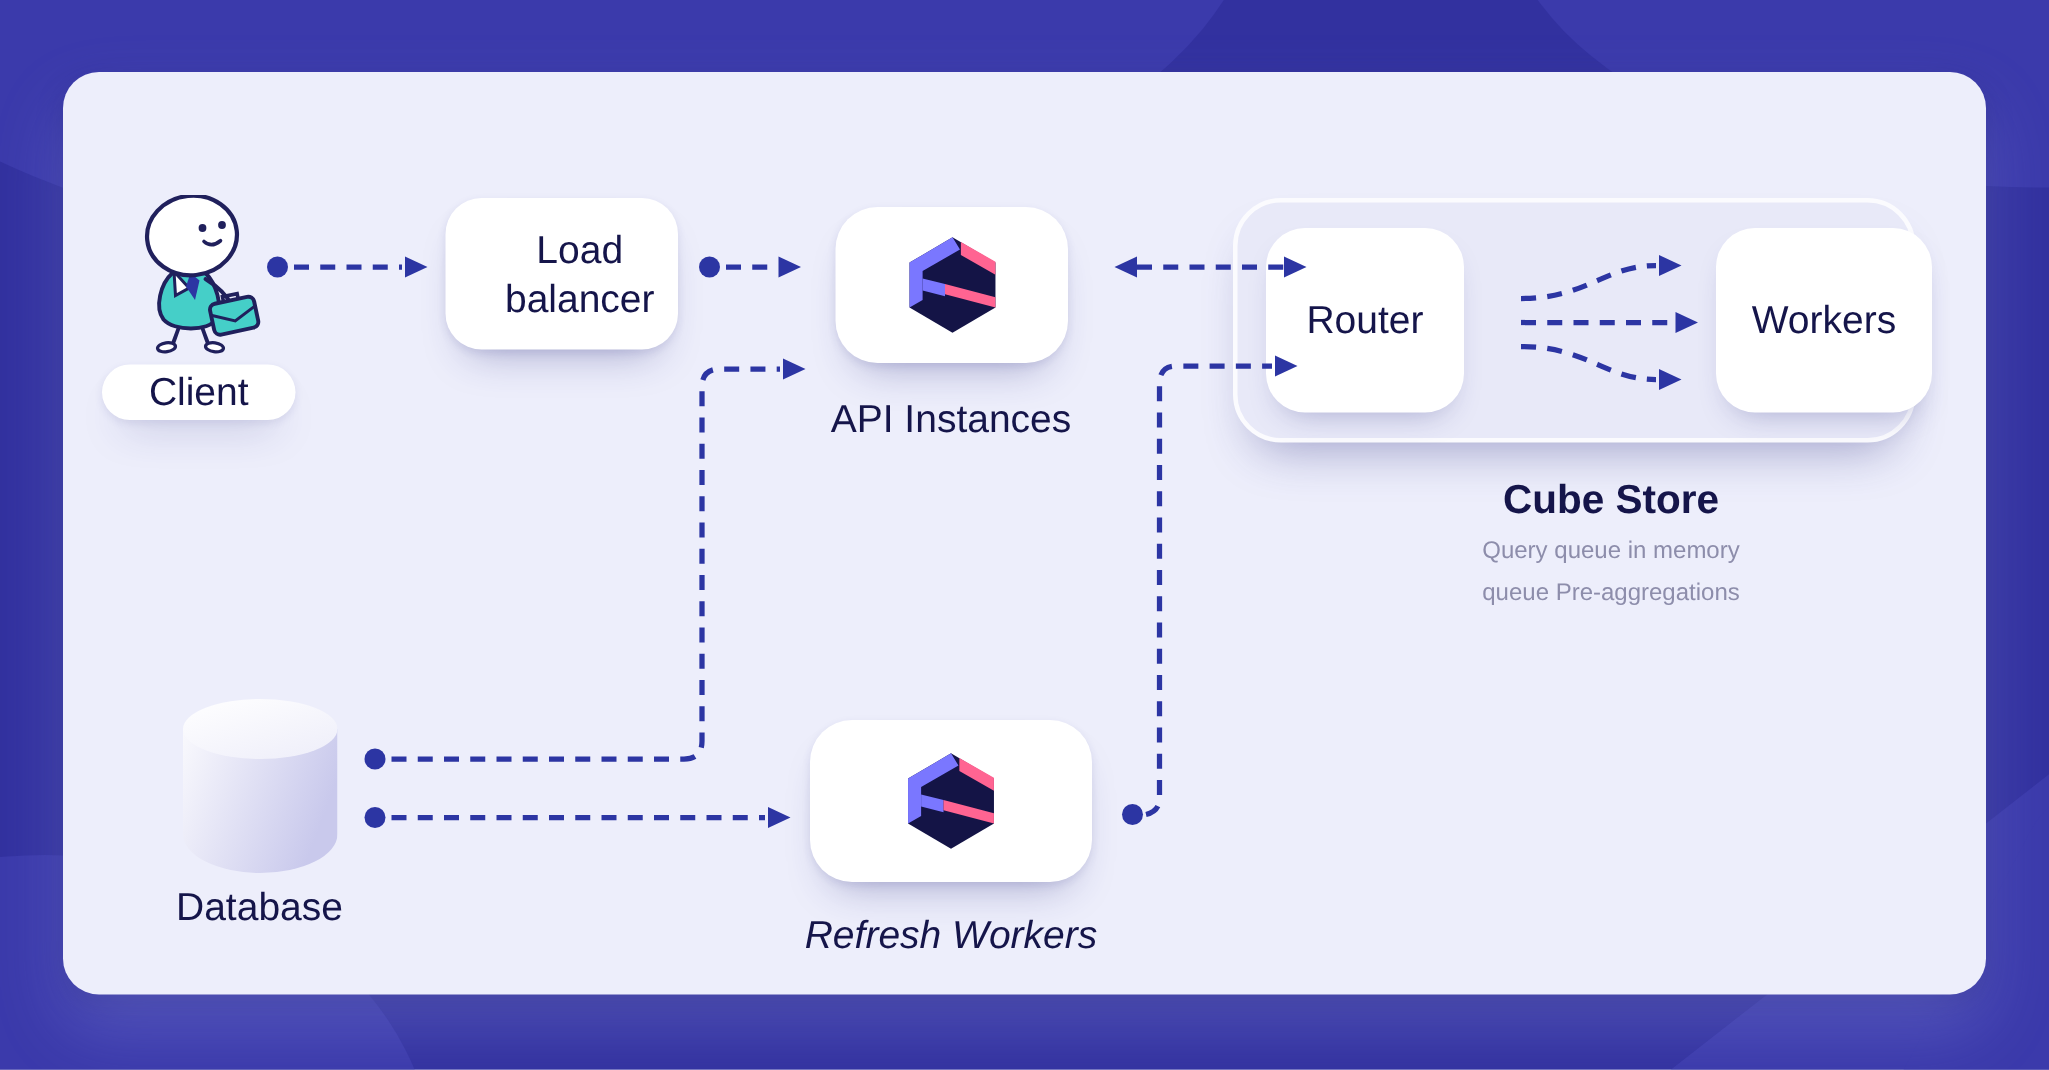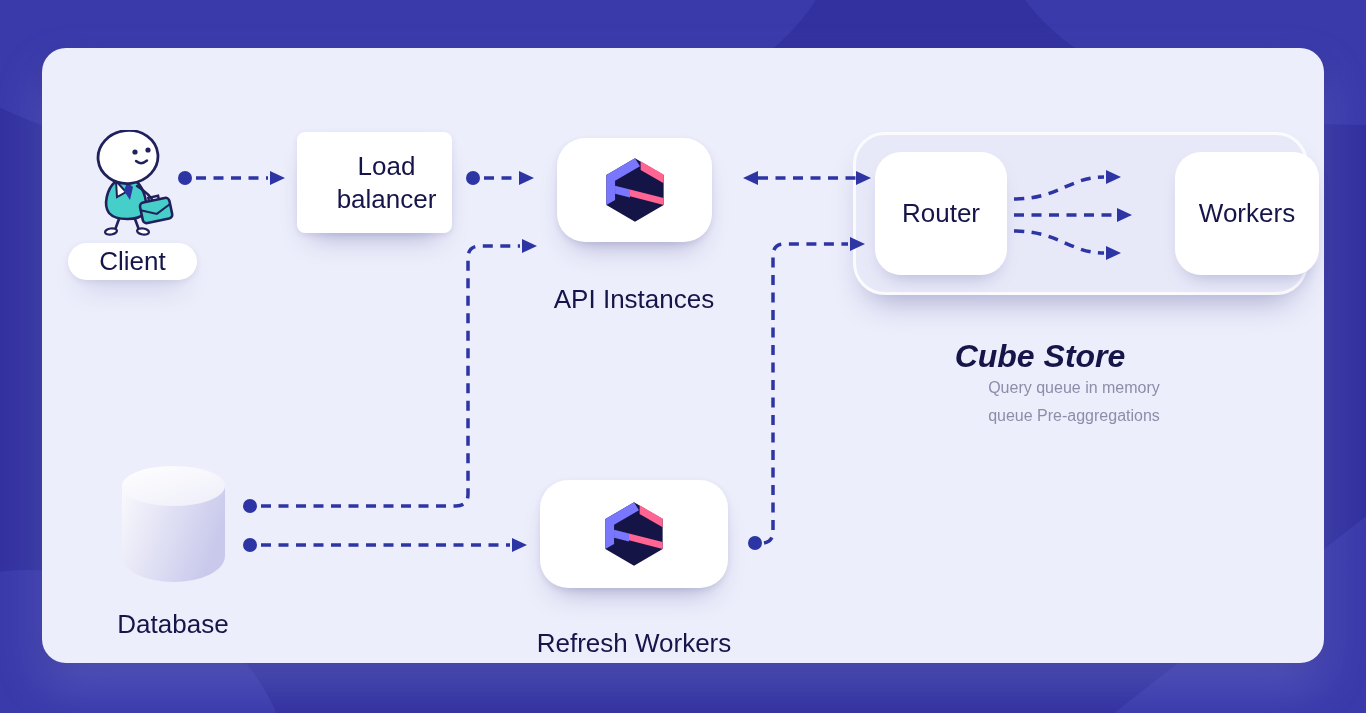--- a/index.html
+++ b/index.html
@@ -23,39 +23,39 @@
     border-radius:24px;box-shadow:0 22px 45px rgba(150,155,235,.30),0 6px 18px rgba(20,18,90,.25);}
   .defs{position:absolute;width:0;height:0;}
   .connectors{position:absolute;left:0;top:0;width:1282px;height:615px;z-index:10;pointer-events:none;}
   .connectors .dash{fill:none;stroke:var(--connector);stroke-width:3.5;stroke-dasharray:10 7.5;}
   .connectors .head{fill:var(--connector);stroke:none;}
   .connectors .dot{fill:var(--connector);stroke:none;}
   .node{position:absolute;background:var(--node-fill);display:flex;align-items:center;justify-content:center;
     box-shadow:0 16px 28px -14px rgba(45,48,130,.38),0 2px 6px rgba(45,48,130,.10);z-index:2;}
   .node-text{color:var(--text);font-size:26px;font-weight:500;text-align:center;line-height:33px;}
   .pill-client{left:26px;top:195px;width:129px;height:37px;border-radius:27px;}
-  .box-lb{left:255px;top:84px;width:155px;height:101px;border-radius:8px;padding-left:24px;}
+  .box-lb{left:255px;top:84px;width:155px;height:101px;border-radius:24px;padding-left:24px;}
   .box-lb .node-text{width:120px;}
   .box-api{left:515px;top:90px;width:155px;height:104px;border-radius:28px;}
   .box-refresh{left:498px;top:432px;width:188px;height:108px;border-radius:28px;}
   .cube-logo{width:60px;height:66px;display:block;}
   .logo-dark{fill:var(--logo-dark);} .logo-purple{fill:var(--logo-purple);} .logo-pink{fill:var(--logo-pink);}
-  .container{position:absolute;left:811px;top:84px;width:455px;height:163px;border-radius:32px;
+  .container{position:absolute;left:780px;top:84px;width:455px;height:163px;border-radius:32px;
     background:var(--container-fill);border:3px solid var(--container-border);
     box-shadow:0 18px 32px -14px rgba(45,48,130,.40);z-index:1;}
   .inner-box{position:absolute;background:var(--node-fill);border-radius:26px;display:flex;align-items:center;
     justify-content:center;box-shadow:0 10px 20px -10px rgba(45,48,130,.35);}
   .inner-router{left:19px;top:17px;width:132px;height:123px;}
   .inner-workers{left:287px;top:17px;width:144px;height:123px;margin-left:32px;}
   .node-label{position:absolute;width:300px;text-align:center;font-size:26px;font-weight:500;
-    color:var(--text);z-index:3;margin-top:20px;}
+    color:var(--text);z-index:3;}
   .lbl-api{left:442px;top:216px;}
-  .lbl-refresh{left:442px;top:560px;}
+  .lbl-refresh{left:442px;top:560px;font-style:italic;}
   .lbl-db{left:11px;top:541px;width:240px;}
-  .lbl-cube-title{left:848px;top:270px;font-size:32px;font-weight:600;font-style:italic;}
+  .lbl-cube-title{left:882px;top:270px;font-size:27px;font-weight:600;}
   .lbl-cube-sub{left:882px;top:306px;color:var(--subtitle);font-size:16px;font-weight:400;line-height:28px;}
   .client-figure{position:absolute;left:48px;top:82px;width:100px;height:106px;z-index:2;}
   .db-cylinder{position:absolute;left:80px;top:417px;width:103px;height:118px;z-index:2;}
 </style>
 </head>
 <body>
 
 <div class="stage">
   <div class="blob blob-1"></div>
   <div class="blob blob-2"></div>

